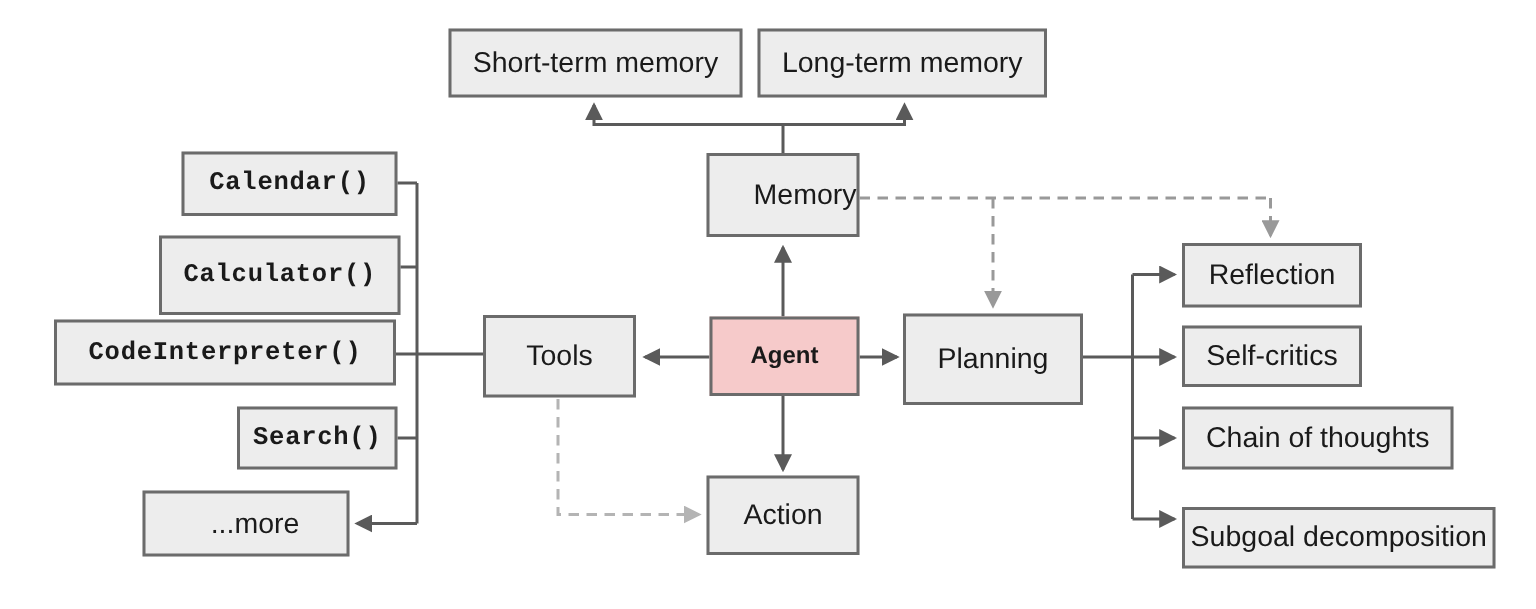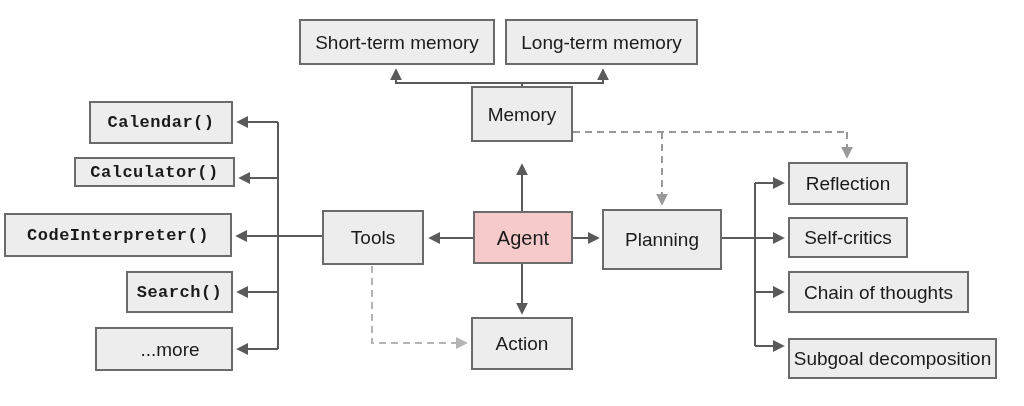--- a/index.html
+++ b/index.html
@@ -28,28 +28,29 @@
     align-items: center;
     justify-content: center;
     color: #1a1a1a;
     font-size: 19px;
     line-height: 1;
     white-space: nowrap;
     text-align: center;
   }
   .node.agent {
     background: #f6caca;
-    font-weight: normal;
-    font-size: 20px;
+    font-weight: bold;
+    font-size: 16px;
   }
   .node.mono {
     font-family: "Liberation Mono", "DejaVu Sans Mono", monospace;
     font-weight: bold;
     font-size: 17px;
     letter-spacing: 0.5px;
+    margin-left: 32px;
   }
 </style>
 </head>
 <body>
 
 <div class="stage">
 
   <svg class="connectors" viewBox="0 0 1024 406" xmlns="http://www.w3.org/2000/svg">
     <defs>
       <marker id="arrow-dark" viewBox="0 0 10 10" refX="8.5" refY="5" markerWidth="6" markerHeight="6" orient="auto">
@@ -97,40 +98,40 @@
     </g>
   </svg>
 
   <div class="node" style="left:299px; top:19px; width:196px; height:46px;">
     <span>Short-term memory</span>
   </div>
   <div class="node" style="left:505px; top:19px; width:193px; height:46px;">
     <span>Long-term memory</span>
   </div>
 
-  <div class="node" style="left:471px; top:86px; width:102px; height:56px;">
+  <div class="node" style="left:471px; top:102px; width:102px; height:56px;justify-content:flex-end;">
     <span>Memory</span>
   </div>
   <div class="node agent" style="left:473px; top:211px; width:100px; height:53px;">
     <span>Agent</span>
   </div>
   <div class="node" style="left:322px; top:210px; width:102px; height:55px;">
     <span>Tools</span>
   </div>
   <div class="node" style="left:602px; top:209px; width:120px; height:61px;">
     <span>Planning</span>
   </div>
   <div class="node" style="left:471px; top:317px; width:102px; height:53px;">
     <span>Action</span>
   </div>
 
   <div class="node mono" style="left:89px; top:101px; width:144px; height:43px;">
     <span>Calendar()</span>
   </div>
-  <div class="node mono" style="left:74px; top:157px; width:161px; height:30px;">
+  <div class="node mono" style="left:74px; top:157px; width:161px; height:53px;">
     <span>Calculator()</span>
   </div>
   <div class="node mono" style="left:4px; top:213px; width:228px; height:44px;">
     <span>CodeInterpreter()</span>
   </div>
   <div class="node mono" style="left:126px; top:271px; width:107px; height:42px;">
     <span>Search()</span>
   </div>
   <div class="node" style="left:95px; top:327px; width:138px; height:44px;padding-left:12px;">
     <span>...more</span>

